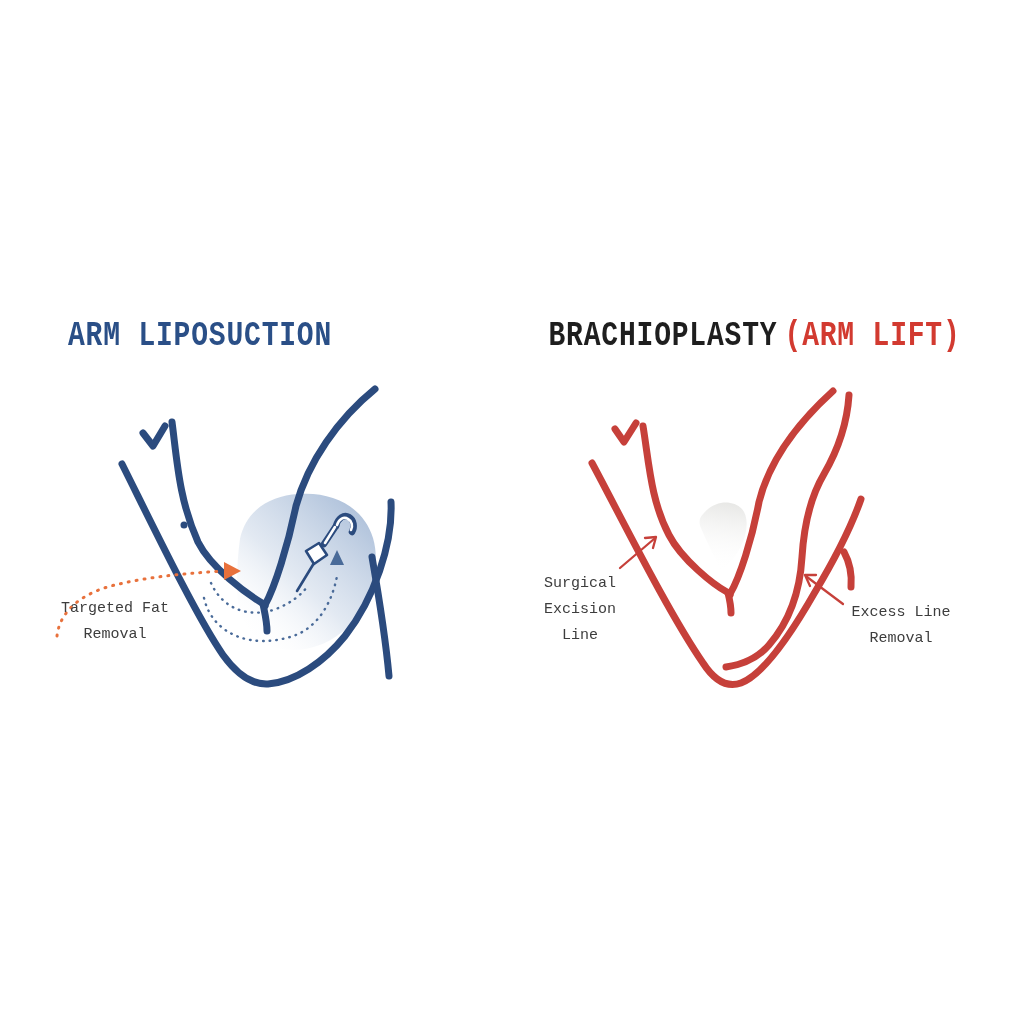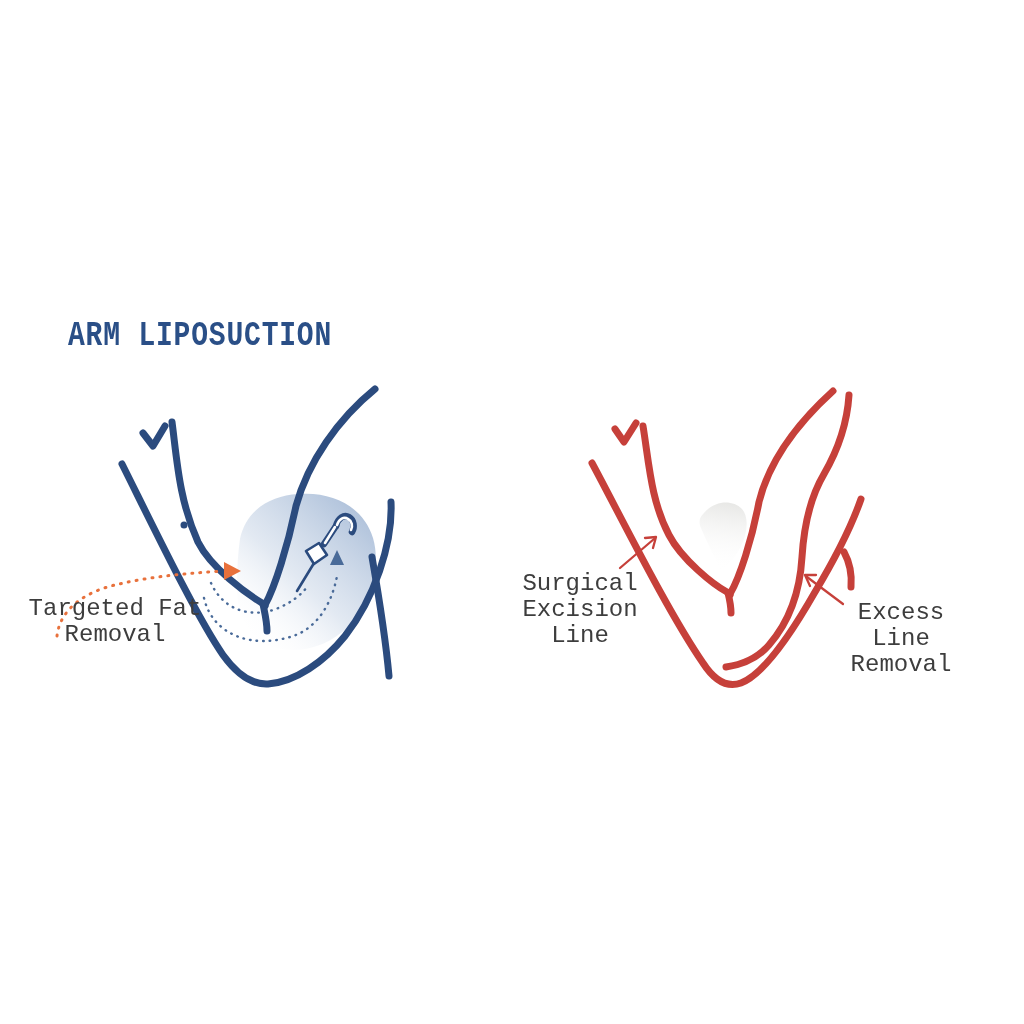--- a/index.html
+++ b/index.html
@@ -32,21 +32,21 @@
   .title-blue{color:#2a4f87;}
   .title-dark{color:#1e1e1e;}
   .title-red{color:#d23a30;margin-left:9px;}
 
   .label{
     position:absolute;
     transform:translateX(-50%);
     text-align:center;
     white-space:pre-line;
     color:#3d3d3d;
-    font-size:24px;
+    font-size:15px;
     line-height:26px;
   }
   .label-targeted{left:115px;top:594px;}
   .label-excision{left:580px;top:569px;}
   .label-skin{left:901px;top:598px;}
 </style>
 </head>
 <body>
 
 <div class="canvas">
@@ -119,20 +119,25 @@
         <path d="M843,602 L807,575"></path>
         <path d="M816,573 L805,573 L810,584"></path>
       </g>
     </g>
   </svg>
 
   <div class="title title-left">
     <span class="title-inner title-blue">ARM LIPOSUCTION</span>
   </div>
 
+  <div class="title title-right">
+    <span class="title-inner">
+      <span class="title-dark">BRACHIOPLASTY</span><span class="title-red">(ARM LIFT)</span>
+    </span>
+  </div>
 
   <div class="label label-targeted">Targeted Fat
 Removal</div>
 
   <div class="label label-excision">Surgical
 Excision
 Line</div>
 
   <div class="label label-skin">Excess Line
 Removal</div>

